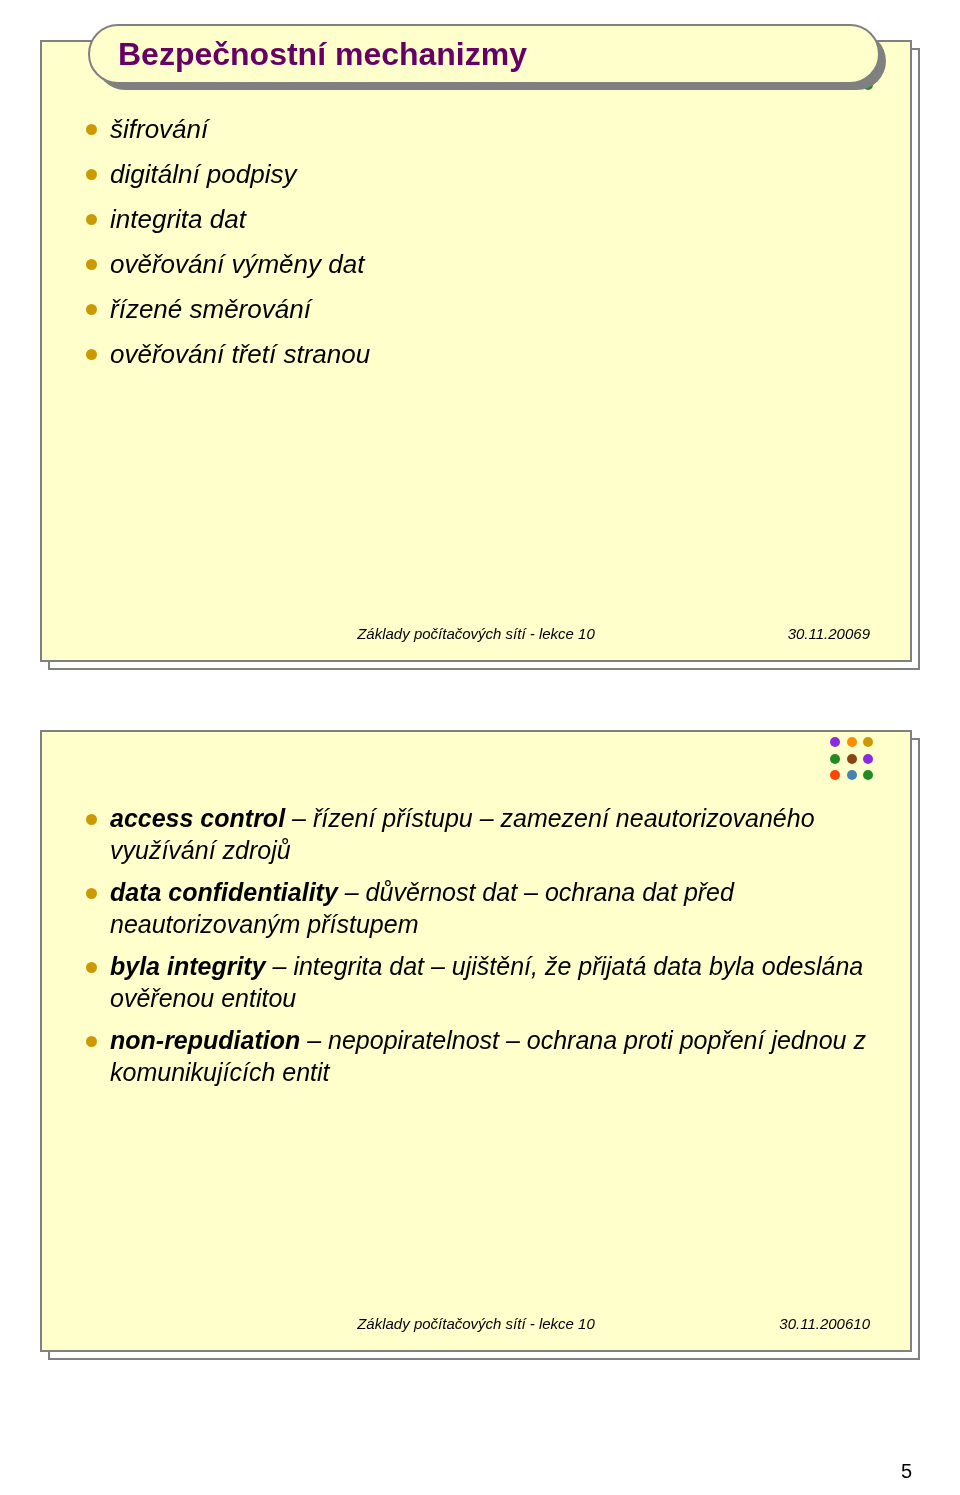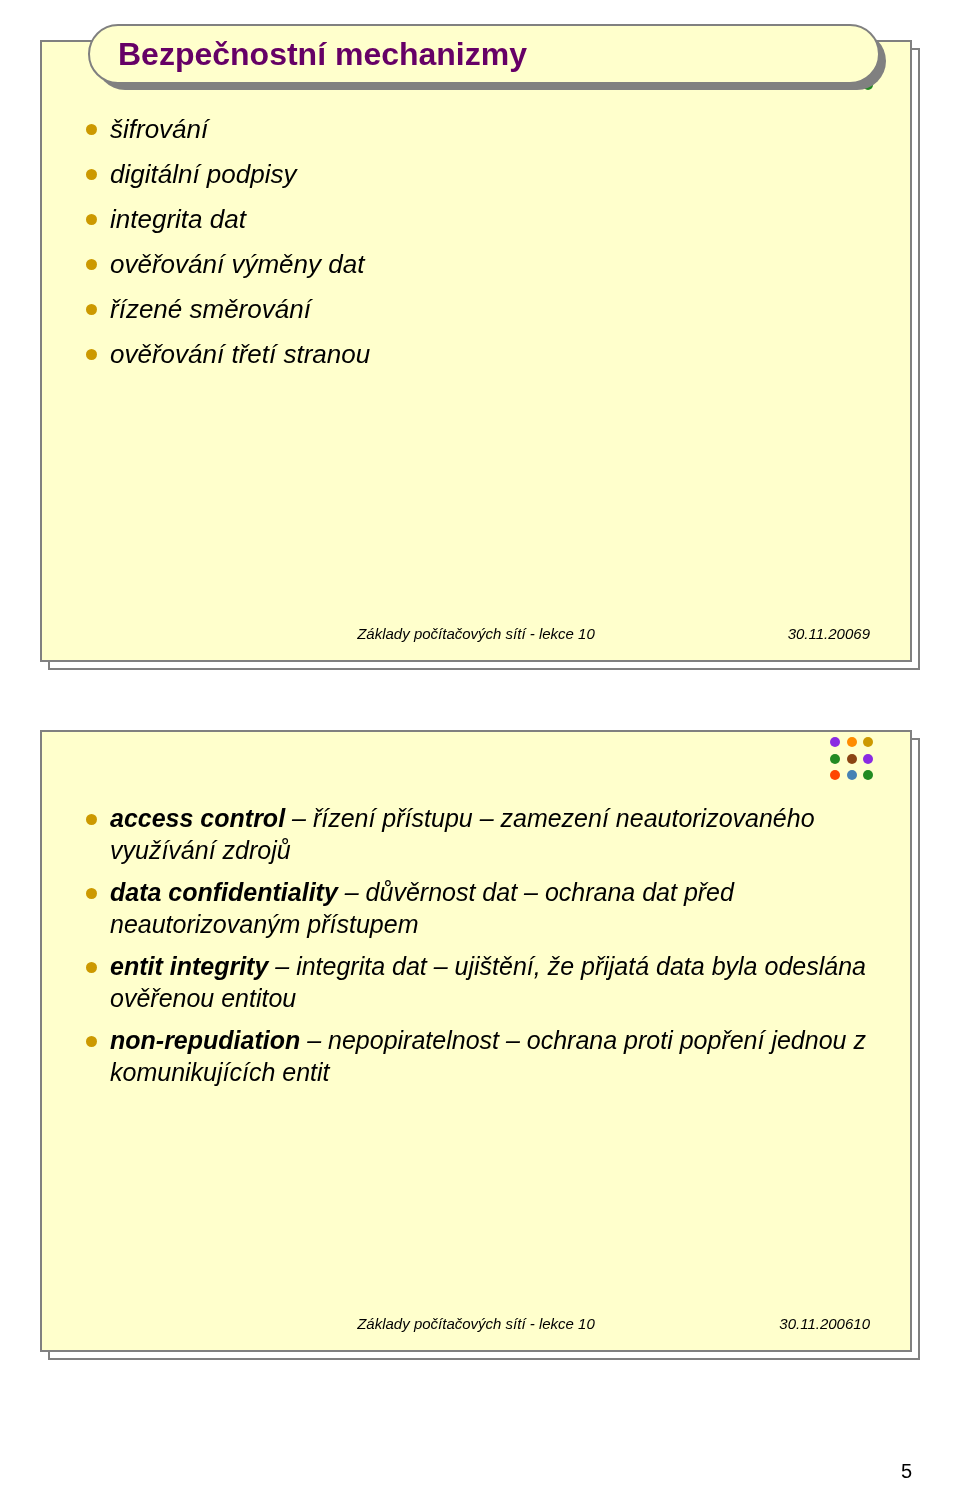--- a/index.html
+++ b/index.html
@@ -206,21 +206,21 @@
           <span style="background: rgb(139, 69, 19);"></span>
           <span style="background: rgb(138, 43, 226);"></span>
         <span style="background: rgb(255, 69, 0);"></span>
           <span style="background: rgb(70, 130, 180);"></span>
           <span style="background: rgb(34, 139, 34);"></span>
       </div>
       <div class="body">
         <ul class="bullets">
           <li><span class="bold">access control</span><span> – řízení přístupu – zamezení neautorizovaného využívání zdrojů</span></li>
           <li><span class="bold">data confidentiality</span><span> – důvěrnost dat – ochrana dat před neautorizovaným přístupem</span></li>
-          <li><span class="bold">entit integrity</span><span> – integrita dat – ujištění, že přijatá data byla odeslána ověřenou entitou</span></li>
+          <li><span class="bold">byla integrity</span><span> – integrita dat – ujištění, že přijatá data byla odeslána ověřenou entitou</span></li>
           <li><span class="bold">non-repudiation</span><span> – nepopiratelnost – ochrana proti popření jednou z komunikujících entit</span></li>
         </ul>
       </div>
       <div class="footer-row">
         <span class="footer-left">30.11.2006</span>
         <span class="footer-center">Základy počítačových sítí - lekce 10</span>
         <span class="footer-right">10</span>
       </div>
     </div>
   </div>

